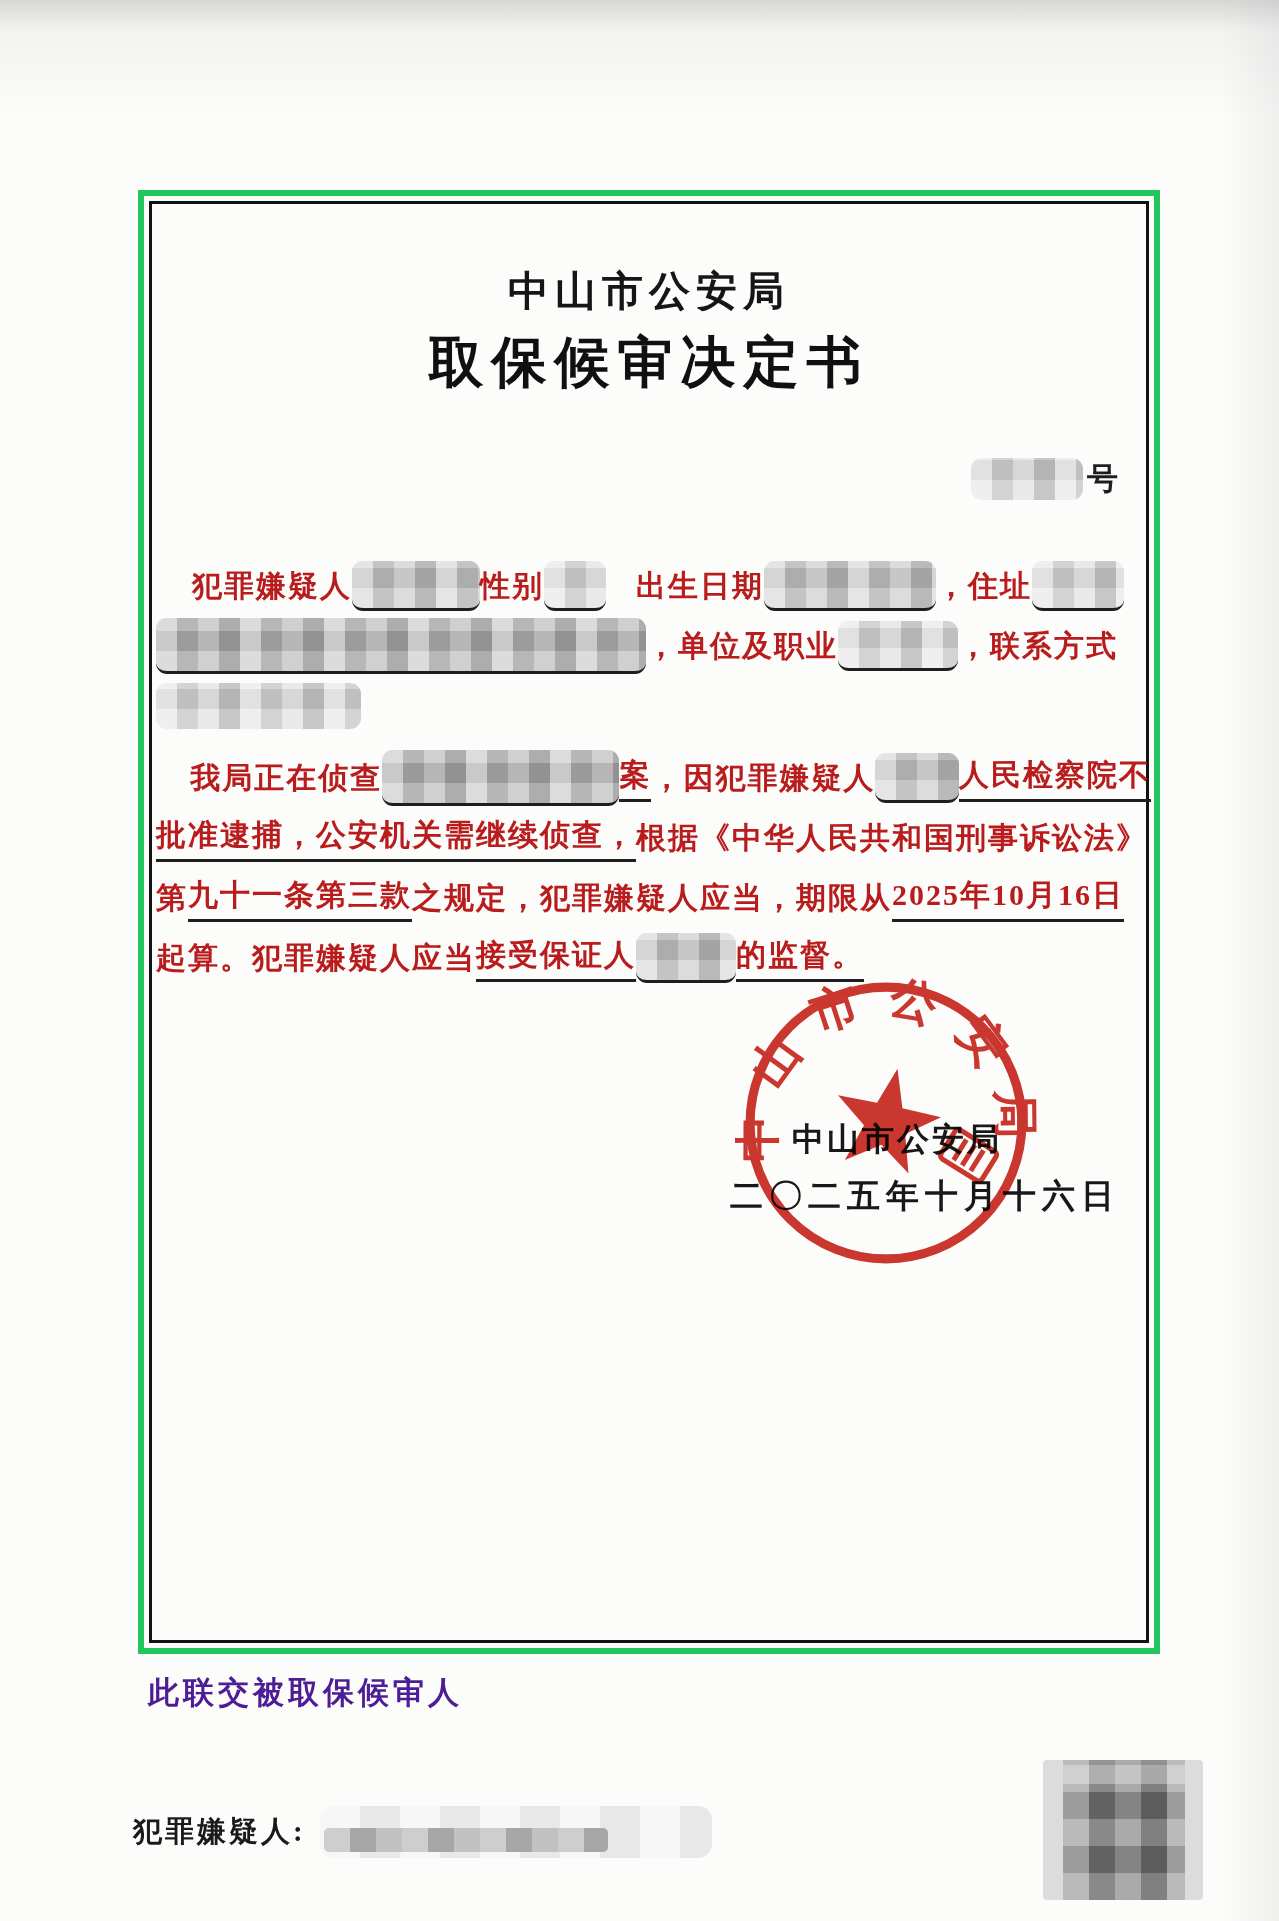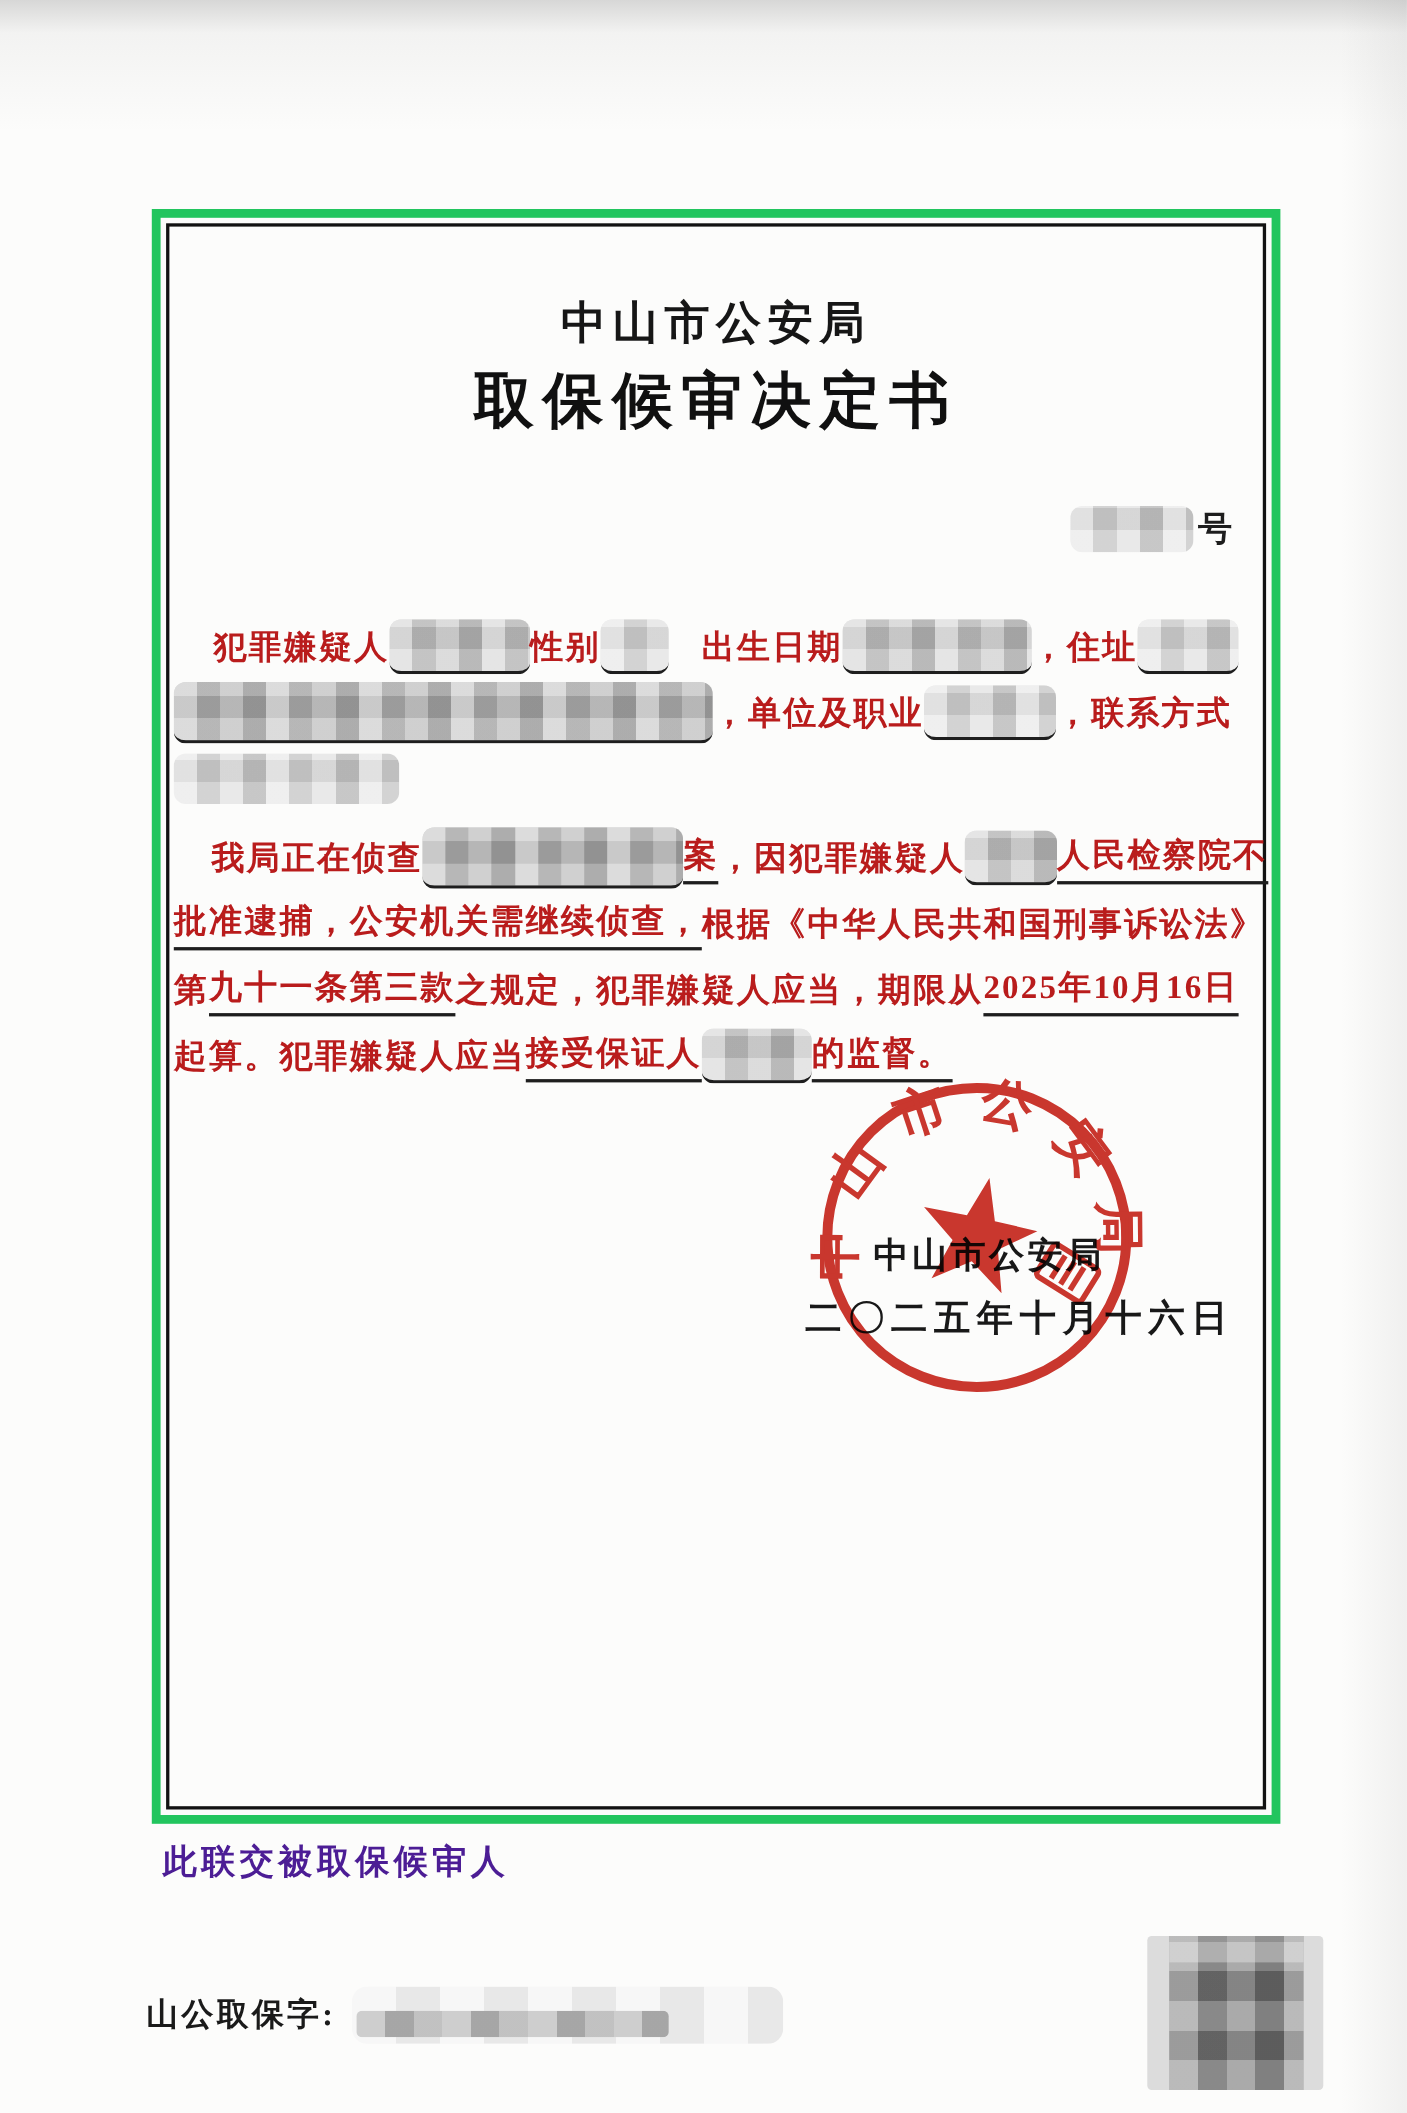--- a/index.html
+++ b/index.html
@@ -14,21 +14,21 @@
     background:linear-gradient(180deg, rgba(120,120,120,.28), rgba(160,160,160,.10) 30px, rgba(0,0,0,0) 120px);
     pointer-events:none;
   }
   .page::after{ 
     content:""; position:absolute; right:0; top:0; bottom:0; width:60px;
     background:linear-gradient(270deg, rgba(150,150,150,.12), rgba(0,0,0,0));
     pointer-events:none;
   }
 
   
-  .frame{position:absolute; left:138px; top:190px; width:1010px; height:1452px; border:8px solid #22c55e;}
+  .frame{position:absolute; left:138px; top:190px; width:1010px; height:1452px; border:6px solid #22c55e;}
   .frame-inner{position:absolute; inset:5px; border:3px solid #121212;}
 
   .content{position:absolute; inset:0;}
 
   .agency-title{
     position:absolute; left:0; top:68px; width:100%; text-align:center;
     font-size:41px; font-weight:700; letter-spacing:6px; color:#161616;
   }
   .doc-title{
     position:absolute; left:0; top:130px; width:100%; text-align:center;
@@ -186,21 +186,21 @@
           <line x1="10" y1="-12" x2="10" y2="12"></line>
         </g>
       </svg>
 
     </div>
   </div>
 
   <div class="copy-note">此联交被取保候审人</div>
 
   <div class="case-row">
-    <span class="case-label">山公取保字:</span>
+    <span class="case-label">犯罪嫌疑人:</span>
     <span class="case-bar-wrap">
       <span class="case-bar-light"></span>
       <span class="case-bar-dark"></span>
     </span>
   </div>
 
   <div class="qr-redact">
     <div class="qr-inner"></div>
   </div>
 

